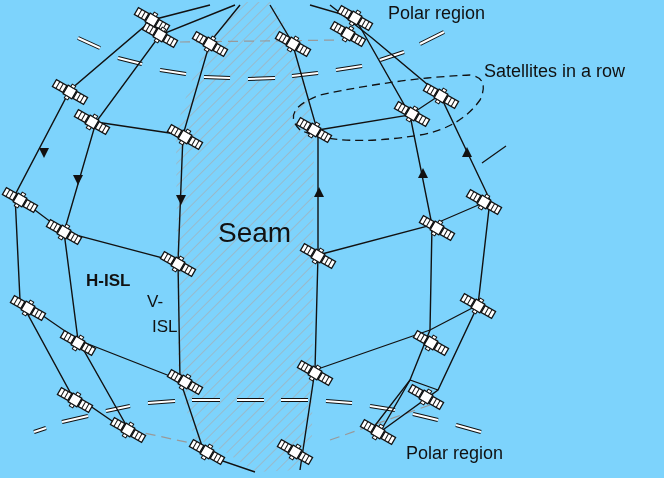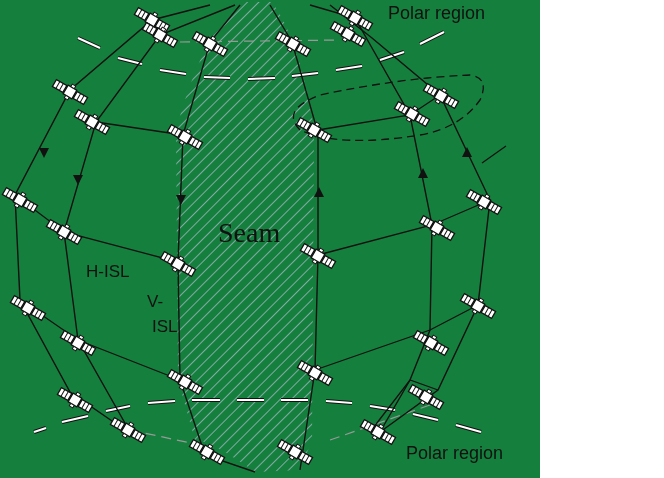--- a/index.html
+++ b/index.html
@@ -1,16 +1,16 @@
 <!DOCTYPE html>
 <html><head>
 <meta charset="utf-8">
 <style>
   html, body { margin: 0; padding: 0; background: #ffffff; }
-  #stage { position: relative; width: 540px; height: 478px; overflow: hidden; background: #15803d; }
+  #stage { position: relative; width: 664px; height: 478px; overflow: hidden; background: #7dd3fc; }
   svg { position: absolute; left: 0; top: 0; }
   .lbl { position: absolute; font-family: "Liberation Sans", sans-serif; color: #111; white-space: nowrap; line-height: 1; }
   .lbl-md { font-size: 18px; }
   .lbl-lg { font-size: 28px; }
   .lbl-sm { font-size: 17px; }
 </style>
 </head>
 <body>
 
 <div id="stage">
@@ -144,18 +144,19 @@
       <use href="#sat" transform="translate(75,400) rotate(30)"></use>
       <use href="#sat" transform="translate(128,430) rotate(30)"></use>
       <use href="#sat" transform="translate(207,452) rotate(30)"></use>
       <use href="#sat" transform="translate(295,452) rotate(30)"></use>
       <use href="#sat" transform="translate(426,397) rotate(30)"></use>
       <use href="#sat" transform="translate(378,432) rotate(30)"></use>
     </g>
   </svg>
 
   <div class="lbl lbl-md" style="left:388px;top:4px;">Polar region</div>
-  <div class="lbl lbl-lg" style="left:218px;top:219px;font-family:Liberation Serif, serif;">Seam</div>
-  <div class="lbl lbl-sm" style="left:86px;top:263px;">H-ISL</div>
+  <div class="lbl lbl-md" style="left:484px;top:62px;">Satellites in a row</div>
+  <div class="lbl lbl-lg" style="left:218px;top:219px;">Seam</div>
+  <div class="lbl lbl-sm" style="left:86px;top:272px;font-weight:bold;">H-ISL</div>
   <div class="lbl lbl-sm" style="left:147px;top:293px;">V-</div>
   <div class="lbl lbl-sm" style="left:152px;top:318px;">ISL</div>
   <div class="lbl lbl-md" style="left:406px;top:444px;">Polar region</div>
 </div>
 
 </body></html>

